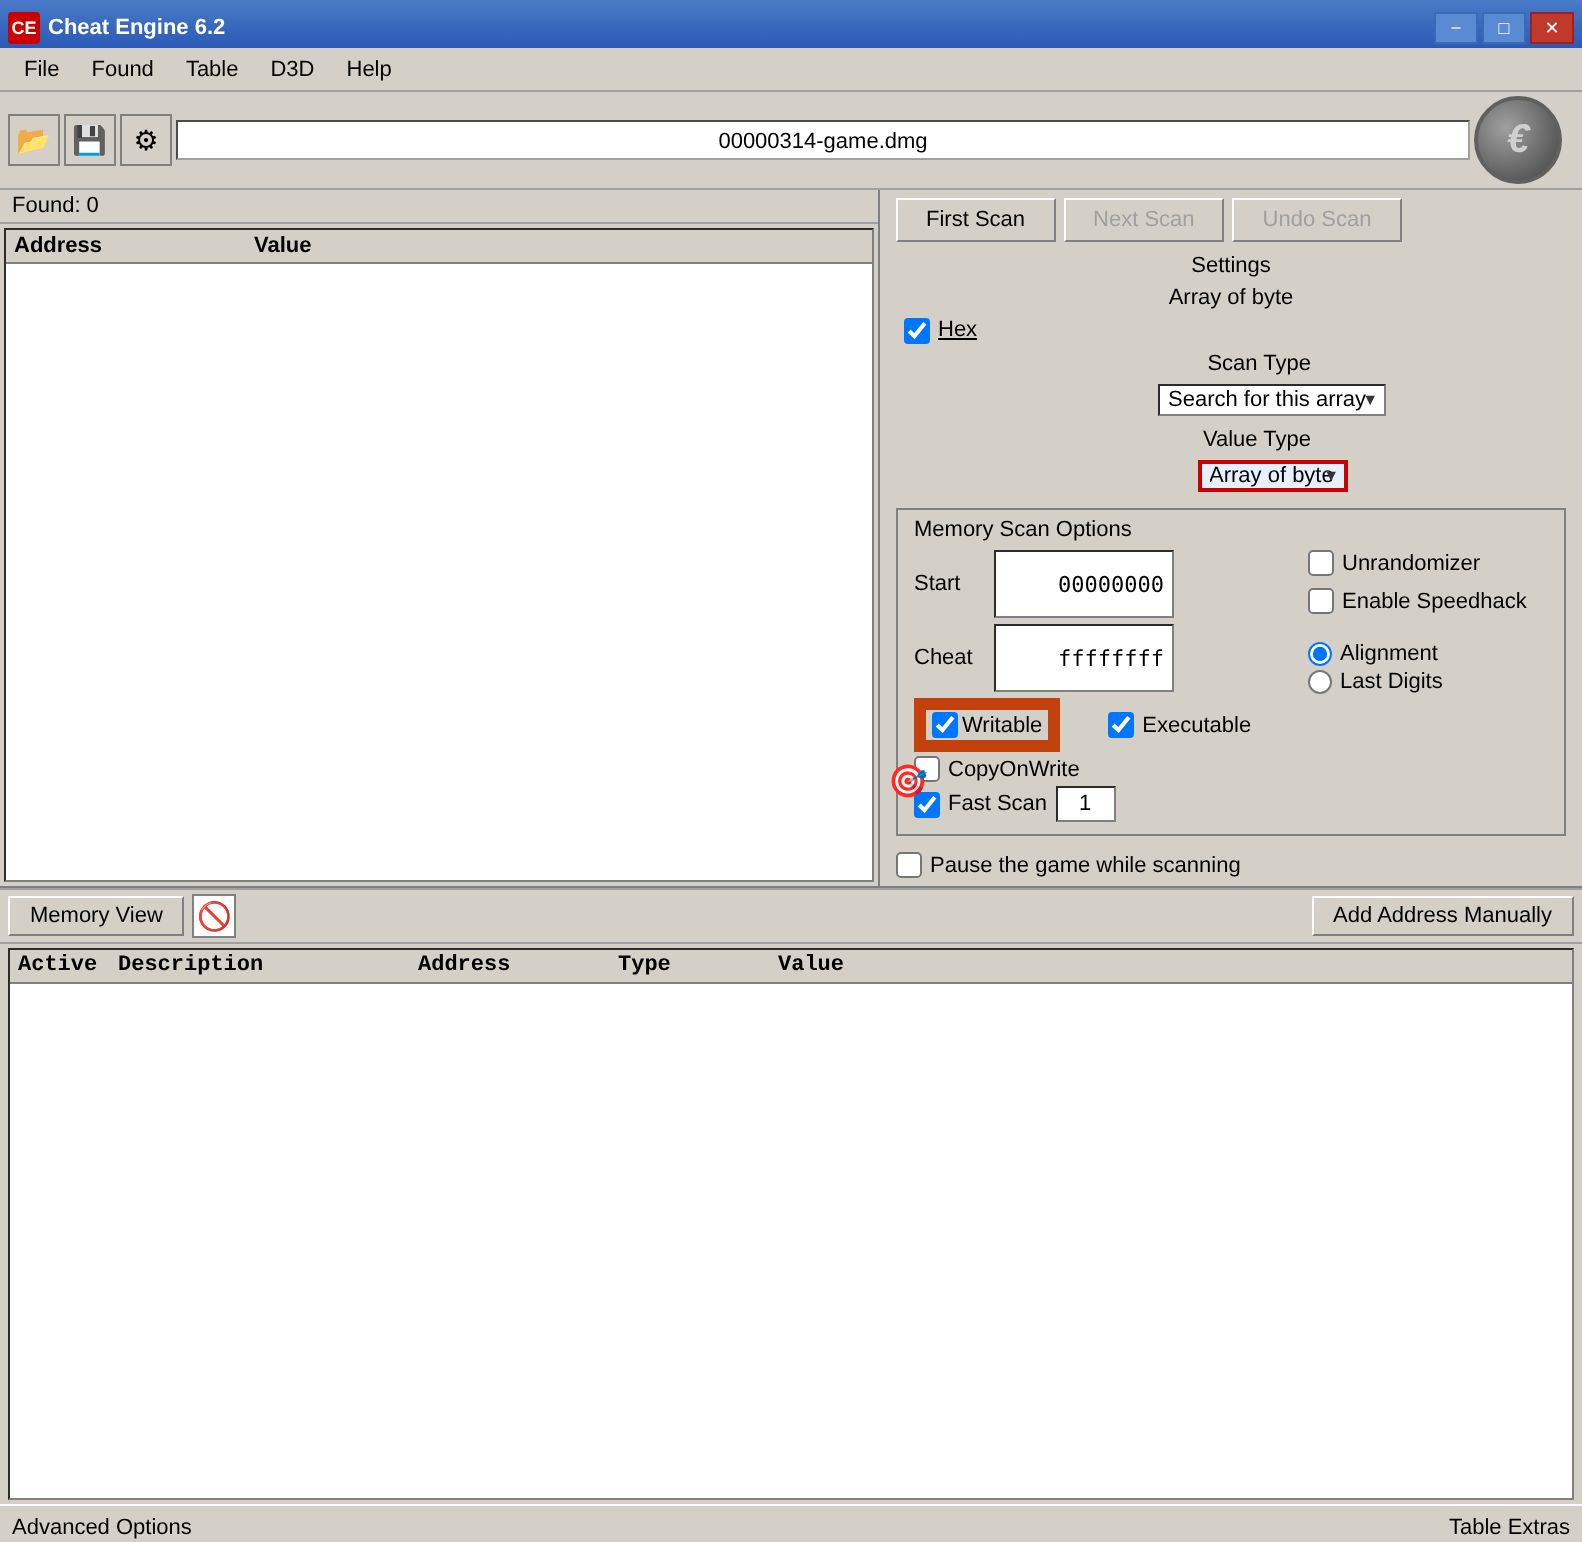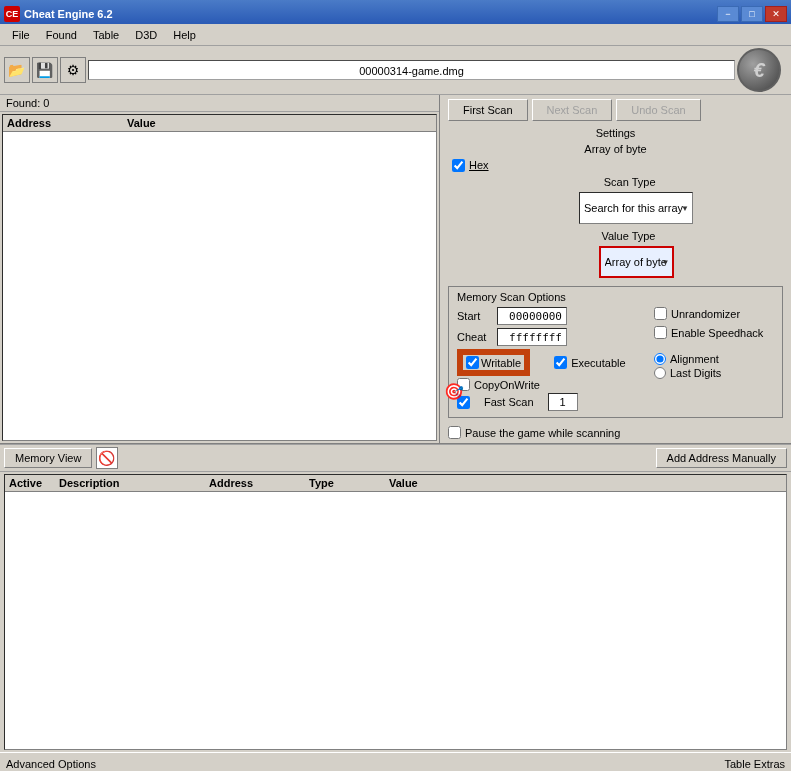--- a/index.html
+++ b/index.html
@@ -123,21 +123,21 @@
     .form-row {
       display: flex;
       align-items: center;
       gap: 4px;
       margin-bottom: 2px;
       flex-direction: column;
     }
     .form-label { width: 80px; text-align: right; font-size: 11px; }
     .form-select {
       flex: 1;
-      height: 32px;
+      height: 16px;
       font-size: 11px;
       border: 1px inset #808080;
       background: white;
       appearance: none;
       -webkit-appearance: none;
       padding: 0 4px;
       position: relative;
       margin-left: 41px;
     }
     .select-wrapper {
@@ -156,43 +156,43 @@
       color: #333;
     }
     .value-type-select {
       border: 2px solid #cc0000 !important;
       background: #e8f0ff;
     }
 
     .addr-row { display: flex; align-items: center; gap: 4px; margin-bottom: 3px; }
     .addr-label { width: 36px; font-size: 11px; }
     .addr-input {
-      width: 70px;
+      width: 90px;
       height: 18px;
       font-size: 11px;
       border: 1px inset #808080;
       background: white;
-      padding: 0 4px;
+      padding: 16px 4px;
       font-family: monospace;
       text-align: right;
     }
 
     .checkbox-row { display: flex; align-items: center; gap: 4px; margin-bottom: 2px; }
     .checkbox-row input[type="checkbox"] { margin: 0; }
 
     .writable-label {
       display: inline-flex; align-items: center; gap: 2px;
       border: 6px solid #c2410c;
       padding: 1px 3px;
     }
 
     .radio-group { display: flex; flex-direction: column; gap: 2px; }
     .radio-row { display: flex; align-items: flex-end; gap: 4px; }
 
-    .fast-scan-row { display: flex; align-items: center; gap: 14px; margin-bottom: 2px; }
+    .fast-scan-row { display: flex; align-items: center; gap: 4px; margin-bottom: 2px; }
 
     
     .pause-row { display: flex; align-items: center; gap: 4px; }
 
     
     .bottom-bar {
       display: flex;
       align-items: center;
       justify-content: space-between;
       padding: 2px 4px;
@@ -227,20 +227,21 @@
       font-size: 11px;
     }
 
     
     .addr-table-container {
       flex: 1;
       background: white;
       border: 1px inset #808080;
       margin: 2px 4px;
       overflow-y: auto;
+      font-family: Liberation Mono, monospace;
     }
     .addr-table-header {
       display: flex;
       background: #d4d0c8;
       border-bottom: 1px solid #808080;
       padding: 2px 4px;
       font-size: 11px;
       font-weight: bold;
       position: sticky;
       top: 0;

